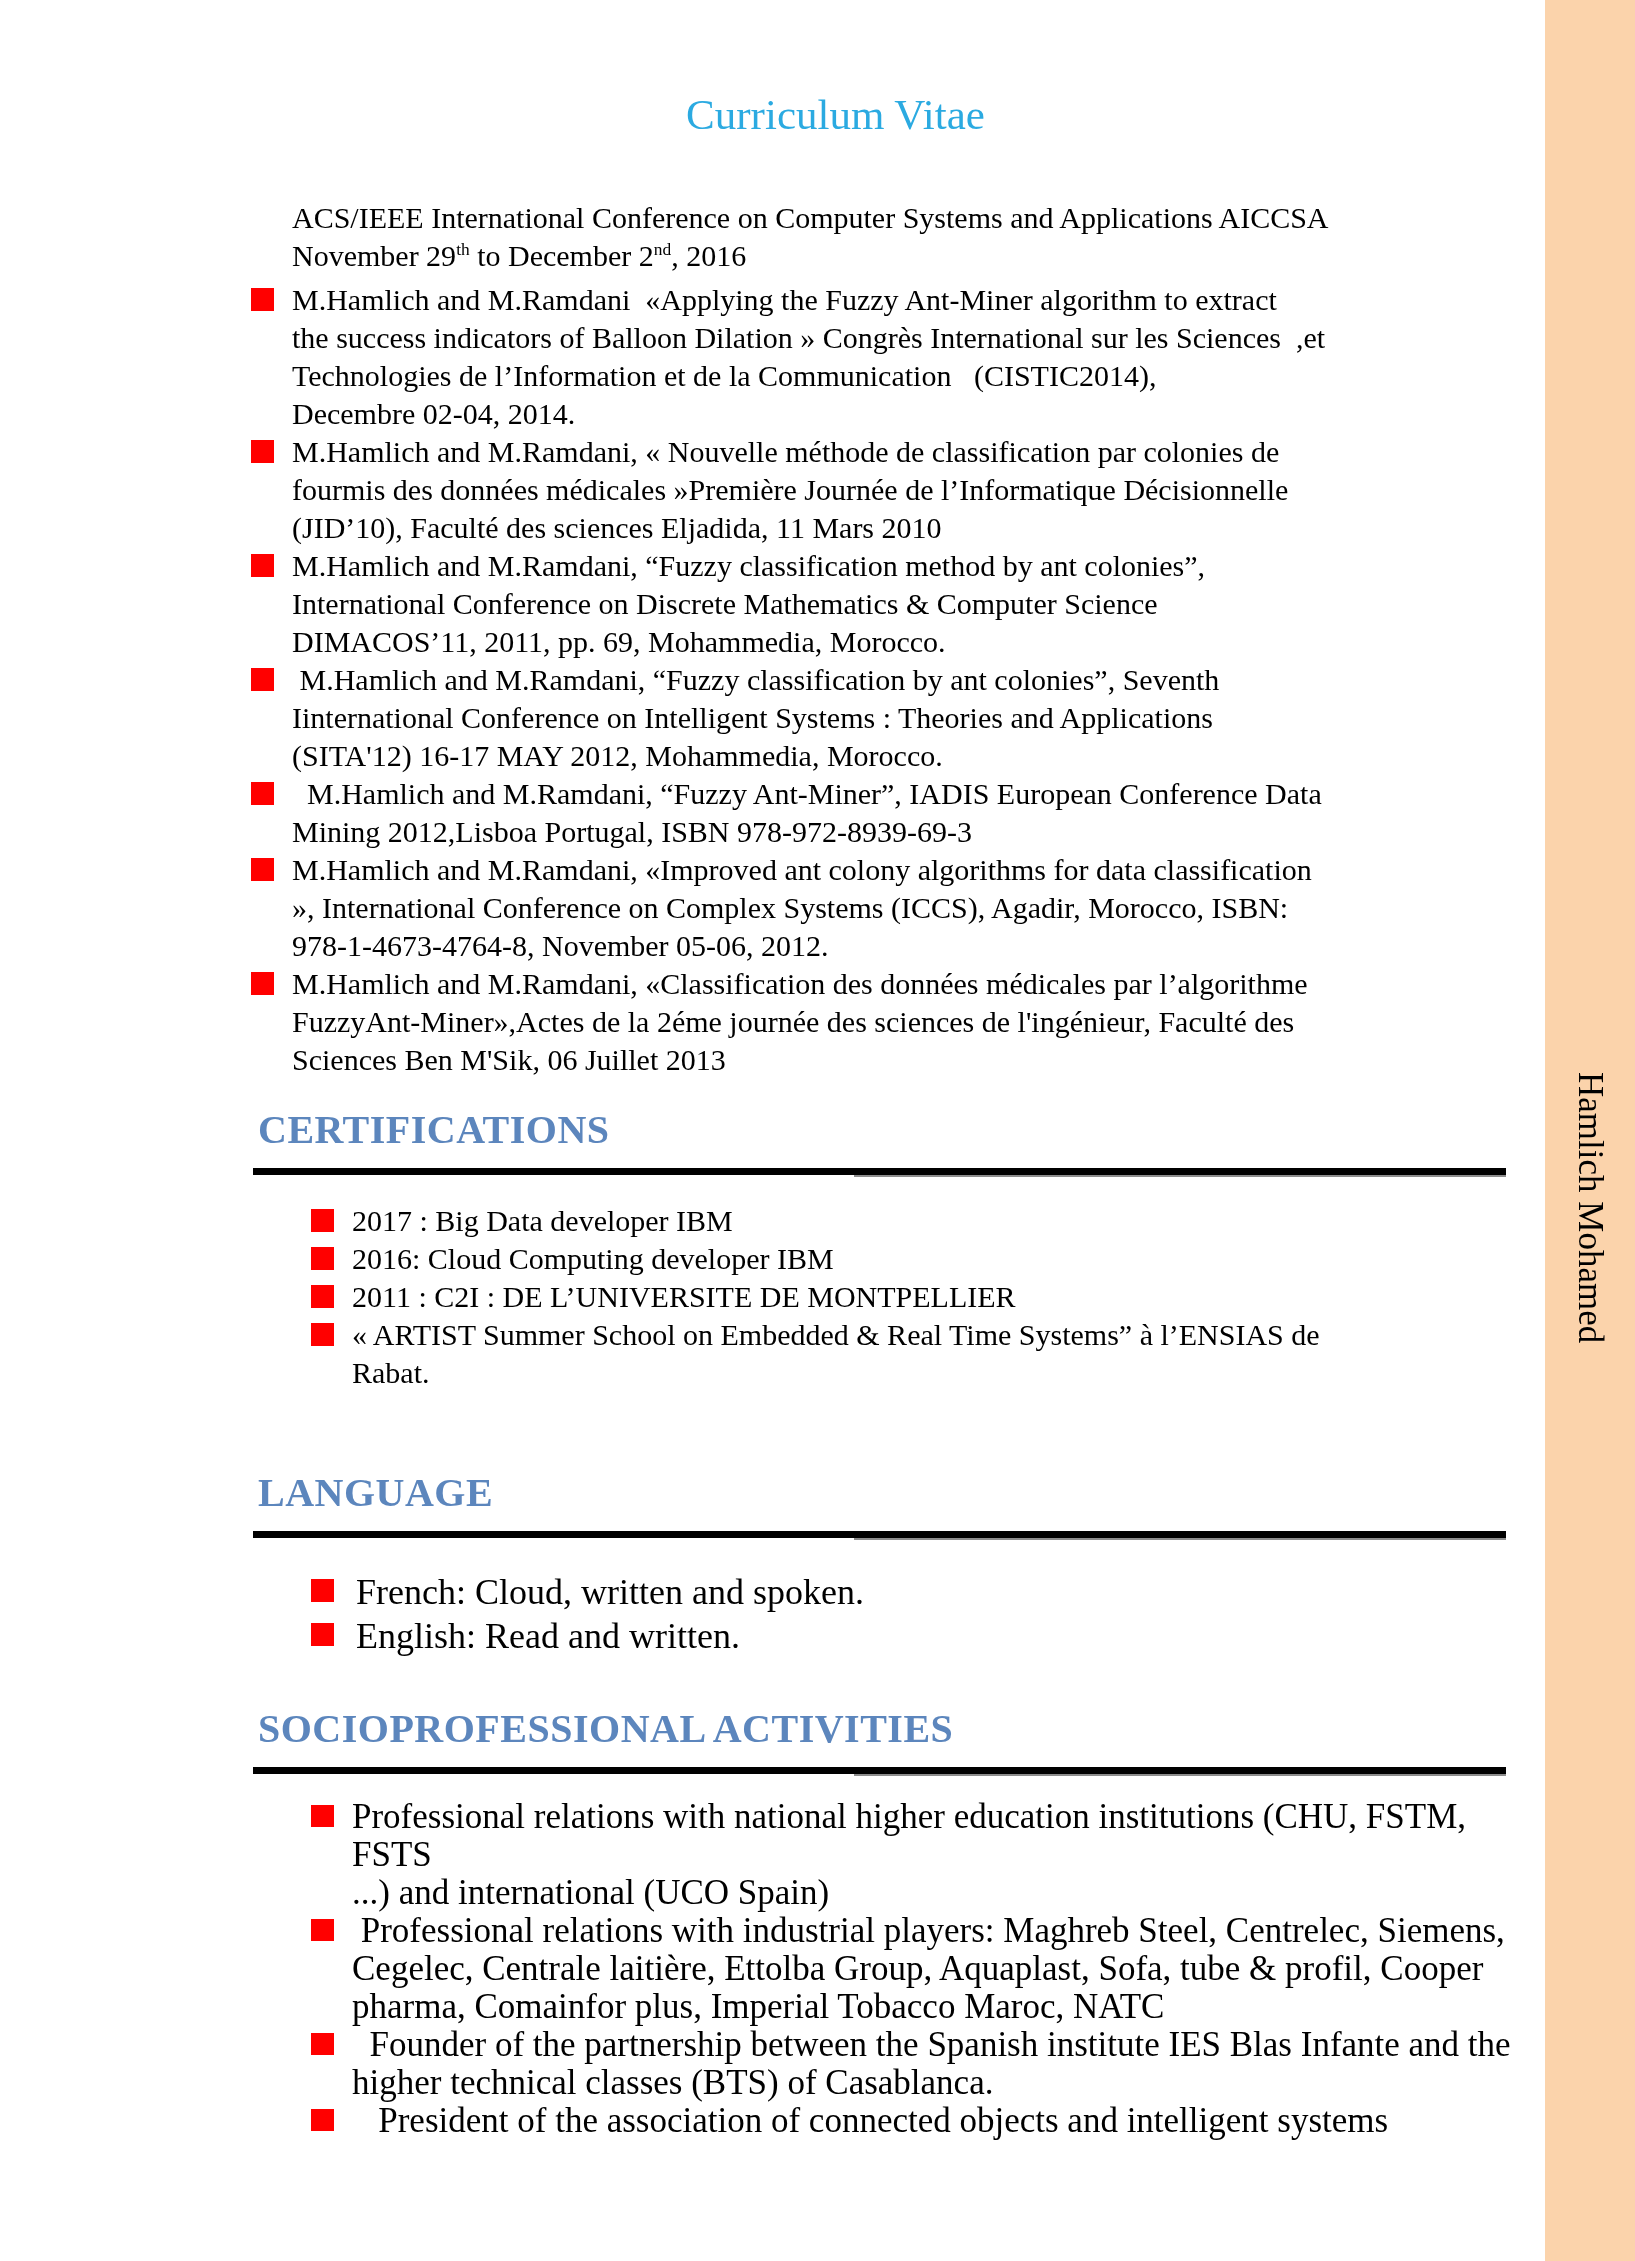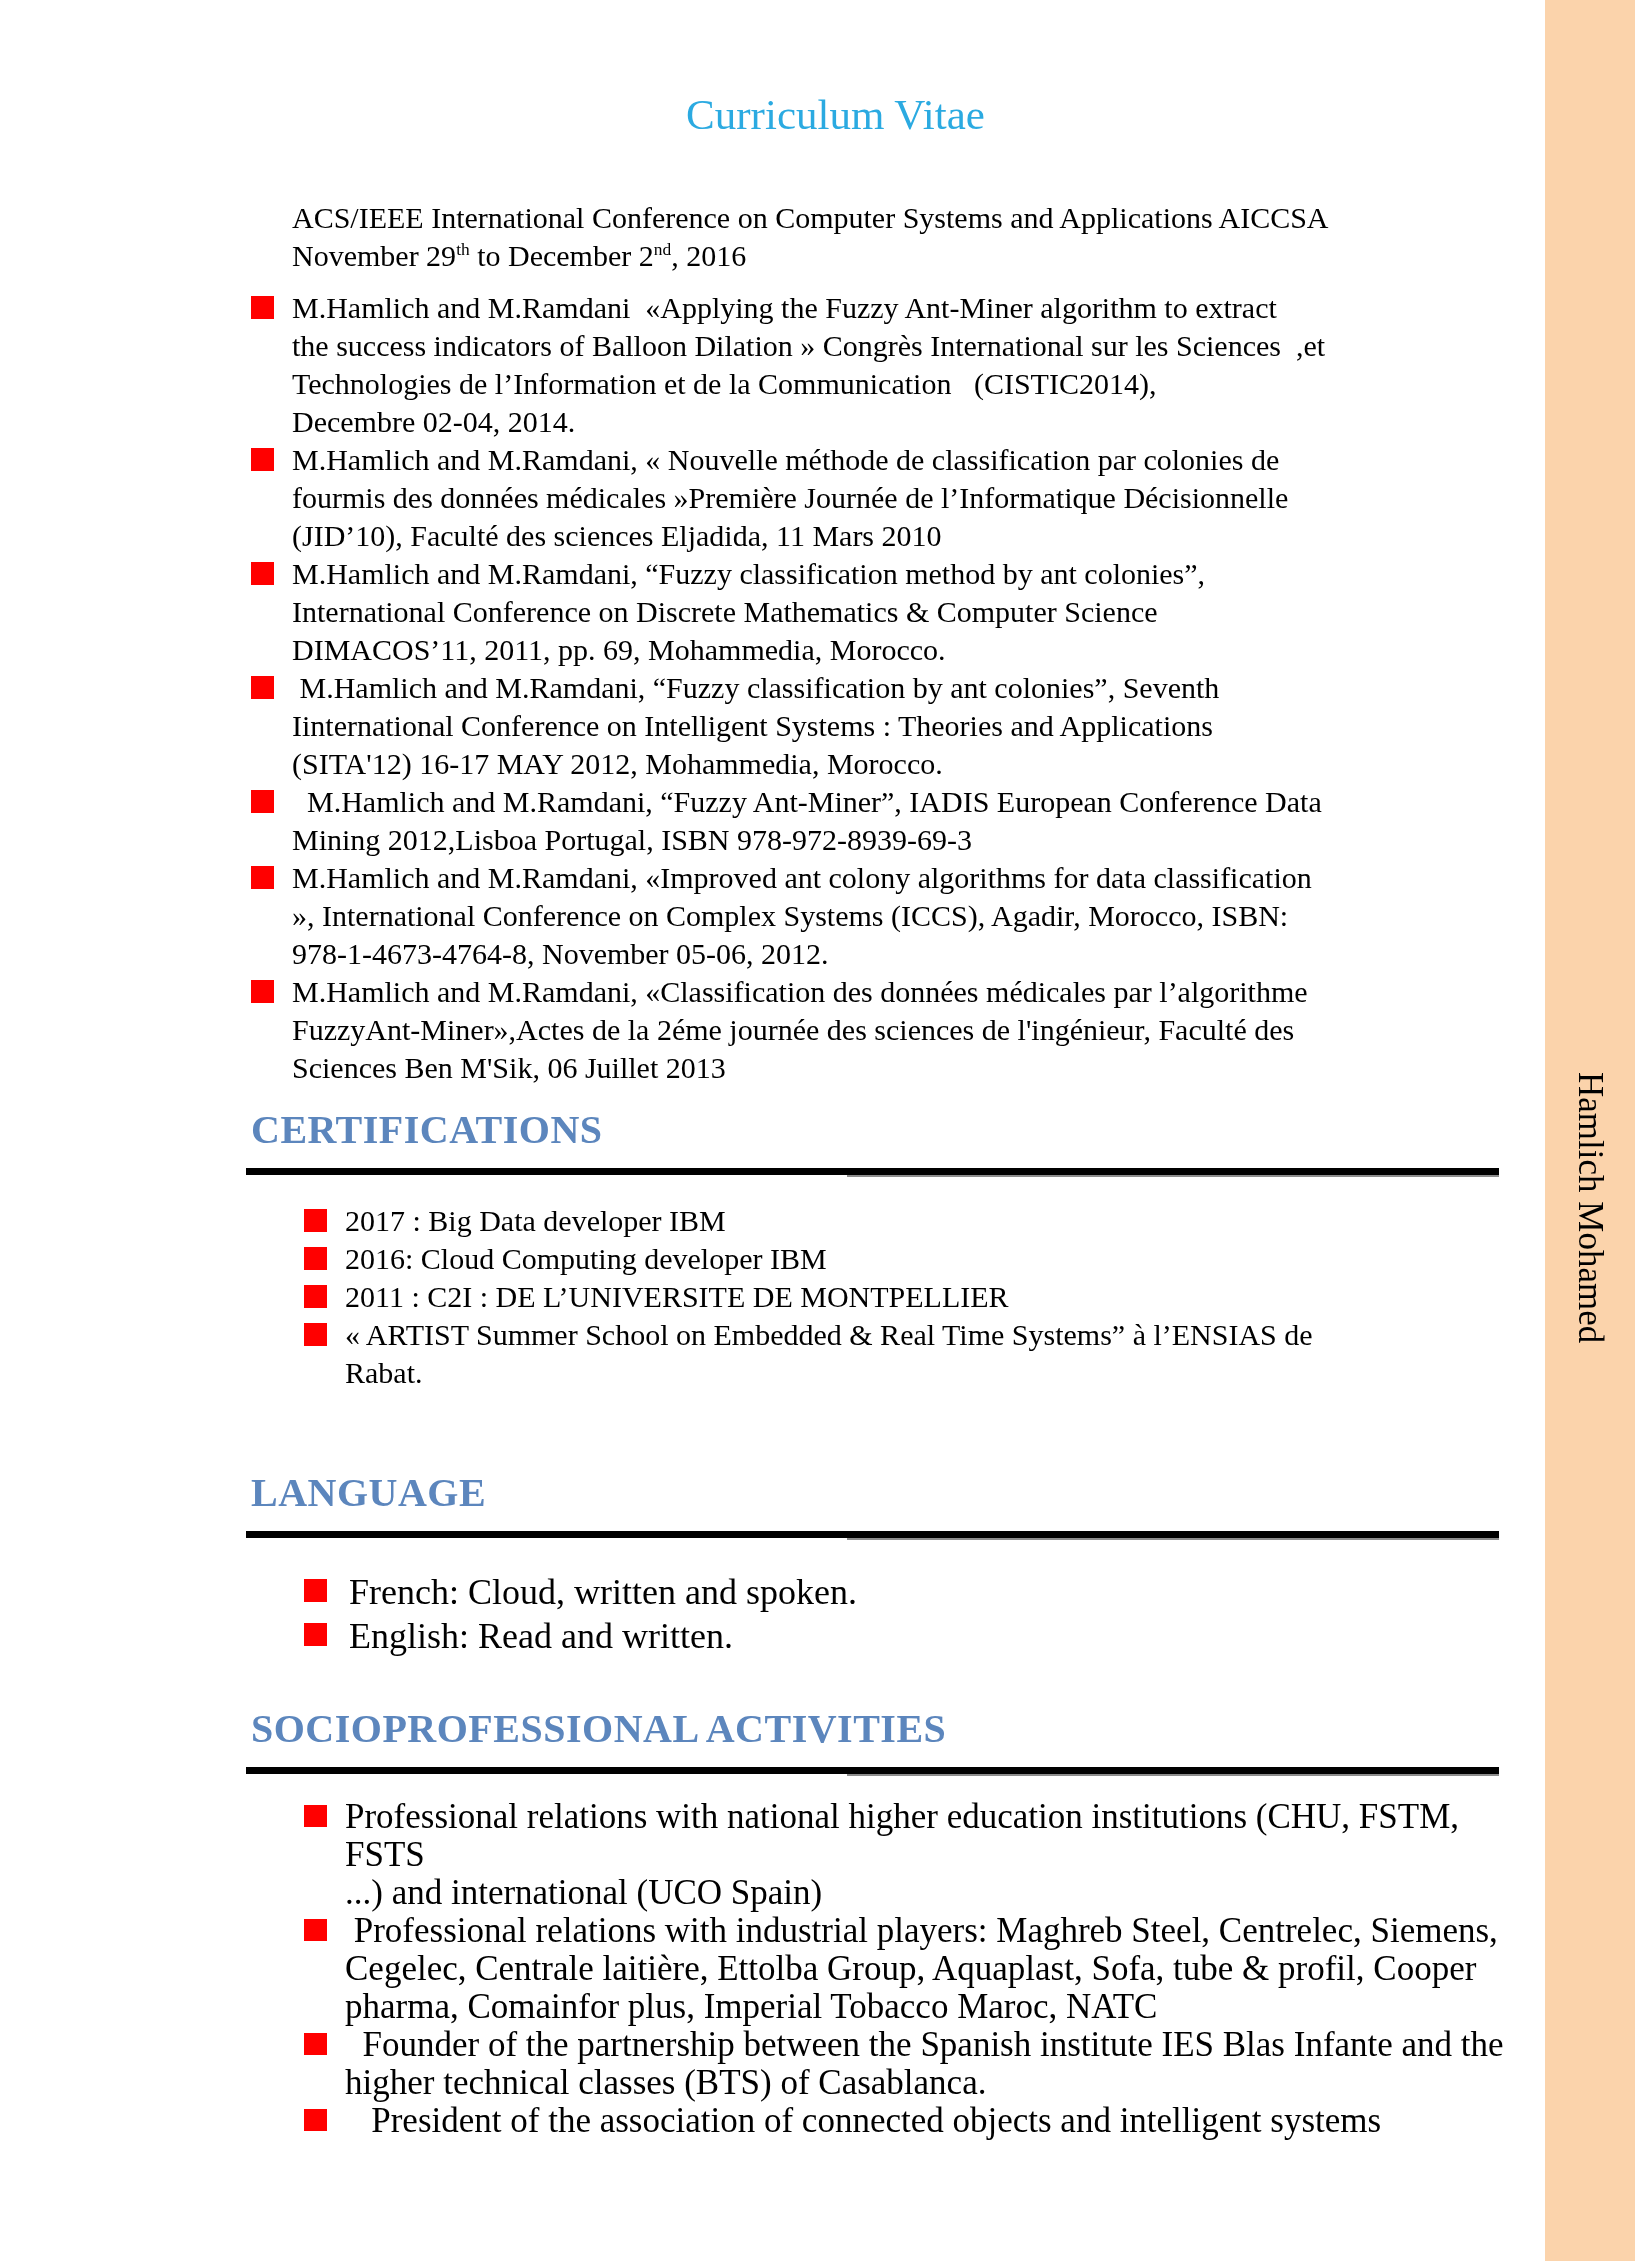--- a/index.html
+++ b/index.html
@@ -28,23 +28,23 @@
   .list .sq{
     position:absolute;left:251px;top:7.2px;width:22.6px;height:22.6px;
     background:var(--bullet-color,#FF0000);
   }
   .list .txt{
     margin-left:292px;white-space:pre-wrap;word-break:normal;
   }
   
   #publications{position:absolute;top:199px;left:0;width:1545px;}
   #publications .txt{font-size:30px;line-height:38px;width:1226px;}
-  #publications .item.first .txt{margin-bottom:14px;}
+  #publications .item.first .txt{margin-bottom:6px;}
   
-  .sec{position:absolute;left:9px;width:1560px;padding-left:44px;}
+  .sec{position:absolute;left:16px;width:1560px;padding-left:44px;}
   #sec-certifications{top:1110px;}
   #sec-language{top:1473px;}
   #sec-socioprofessional{top:1709px;}
   .sec h2{
     margin:0 0 0 198px;font-size:40px;line-height:1;font-weight:bold;
     color:var(--heading-color,#5C86BD);letter-spacing:0.5px;
   }
   .rule{
     position:relative;margin:18px 0 0 193px;width:1253px;height:7.2px;
     background:var(--rule-black,#000);

